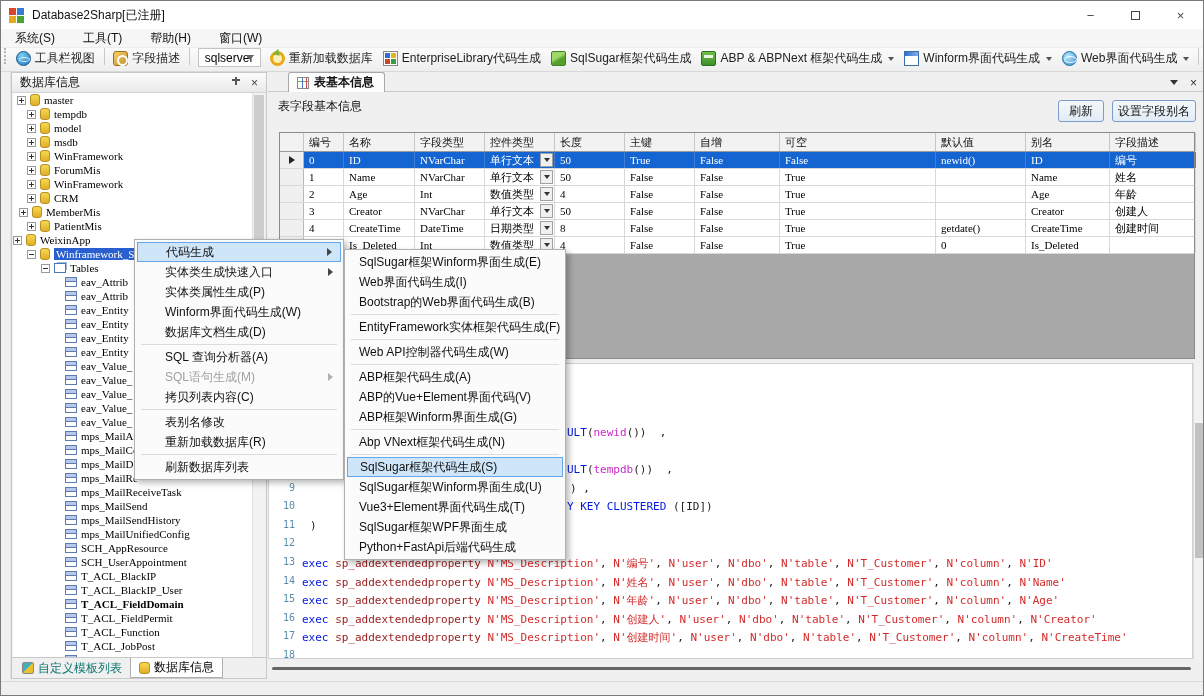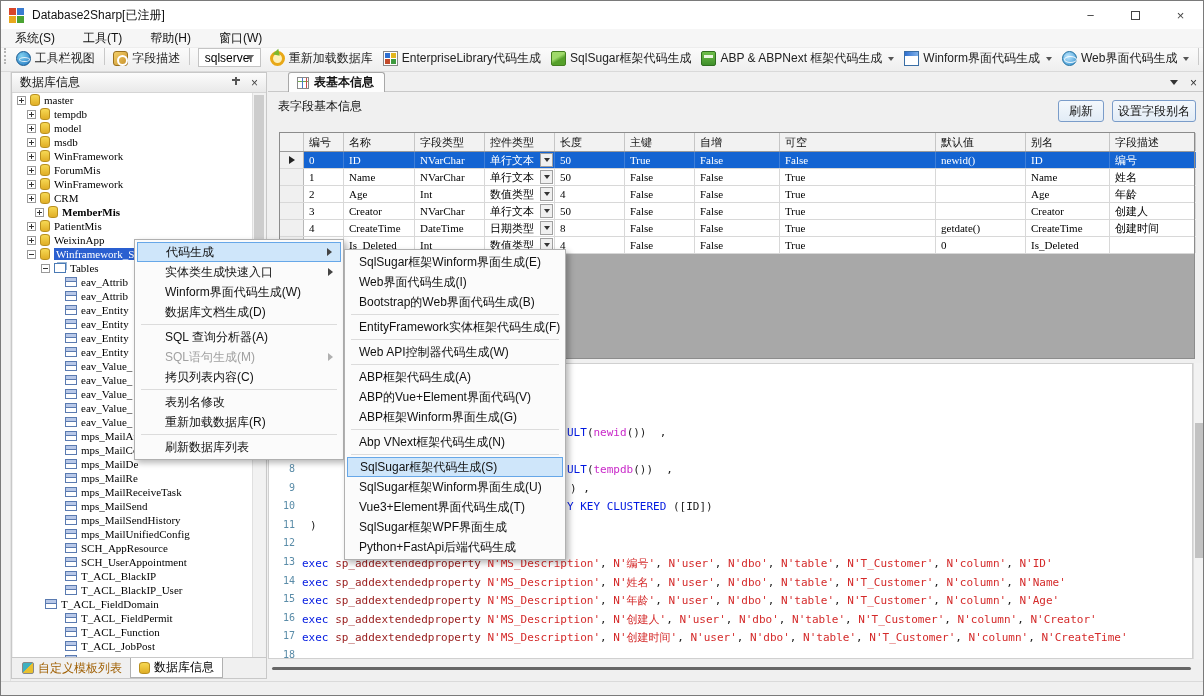--- a/index.html
+++ b/index.html
@@ -70,21 +70,21 @@
   .expander { width:9px; height:9px; border:1px solid #9a9a9a; background:#fff; position:relative; flex:none; margin-right:4px; }
   .expander:before { content:""; position:absolute; left:1px; top:3px; width:5px; height:1px; background:#333; }
   .expander.plus:after { content:""; position:absolute; left:3px; top:1px; width:1px; height:5px; background:#333; }
   .db-ico { width:10px; height:12px; flex:none; margin-right:4px; background:linear-gradient(#f7d954,#e0ae26); border:1px solid #b98f1d; border-radius:4px/3px; }
   .tbls-ico { width:12px; height:10px; flex:none; margin-right:4px; background:#fff; border:1px solid #4a7ab5; box-shadow:2px -2px 0 -1px #9ab8d8; }
   .tbl-ico { width:12px; height:10px; flex:none; margin-right:4px; background:#fff; border:1px solid #5a7ab0; position:relative; }
   .tbl-ico:after { content:""; position:absolute; left:0; right:0; top:0; height:3px; background:#b8c8e8; border-bottom:1px solid #5a7ab0; }
   #tree-scrollbar { position:absolute; right:1px; top:20px; width:13px; height:566px; background:#f2f2f2; border-left:1px solid #e0e0e0; }
   #tree-scroll-thumb { position:absolute; left:1px; top:2px; width:10px; height:190px; background:#cdcdcd; }
   .bottom-tabs { position:absolute; left:0; bottom:0; height:21px; width:100%; background:#f0f0f0; border-top:1px solid #c8c8c8; display:flex; align-items:stretch; padding-left:2px; }
-  .btab { display:flex; align-items:center; gap:4px; font-size:12px; color:#a16207; padding:0 8px; }
+  .btab { display:flex; align-items:center; gap:4px; font-size:12px; color:#0f766e; padding:0 8px; }
   .btab.active { background:#fff; border:1px solid #b0b0b0; border-top:none; color:#000; }
   .tpl-icon { width:12px; height:12px; flex:none; background:linear-gradient(135deg,#3fb0c0 50%,#e8c030 50%); border-radius:2px; transform:rotate(0deg); border:1px solid #888; }
   .db-mini { width:11px; height:12px; flex:none; background:linear-gradient(#f7d954,#e0ae26); border:1px solid #b98f1d; border-radius:4px/3px; }
 
   
   #main { position:absolute; left:267px; top:71px; width:937px; height:609px; background:#f0f0f0; }
   .tabstrip { position:absolute; left:0; top:0; width:100%; height:20px; border-bottom:1px solid #c8c8c8; background:#f0f0f0; }
   .doc-tab { position:absolute; left:20px; top:0; height:20px; background:#fdfdfd; border:1px solid #a8a8a8; border-bottom:none; display:flex; align-items:center; gap:5px; padding:0 10px 0 8px; font-size:12px; font-weight:bold; color:#111; border-radius:3px 3px 0 0; }
   .grid-mini { width:12px; height:12px; background:#fff; border:1px solid #888; position:relative; }
   .grid-mini:before { content:""; position:absolute; left:0; right:0; top:3px; height:1px; background:#6fae4a; }
@@ -258,31 +258,31 @@
         <div class="tree-row" style="padding-left: 14px;">
           <span class="expander plus"></span>
           <span class="db-ico"></span>
           <span class="lbl">WinFramework</span>
         </div>
         <div class="tree-row" style="padding-left: 14px;">
           <span class="expander plus"></span>
           <span class="db-ico"></span>
           <span class="lbl">CRM</span>
         </div>
-        <div class="tree-row" style="padding-left: 22px; font-weight: bold;">
+        <div class="tree-row" style="padding-left: 6px;">
           <span class="expander plus"></span>
           <span class="db-ico"></span>
           <span class="lbl">MemberMis</span>
         </div>
         <div class="tree-row" style="padding-left: 14px; align-items: center;">
           <span class="expander plus"></span>
           <span class="db-ico"></span>
           <span class="lbl">PatientMis</span>
         </div>
-        <div class="tree-row" style="padding-left: 14px;">
+        <div class="tree-row" style="">
           <span class="expander plus"></span>
           <span class="db-ico"></span>
           <span class="lbl">WeixinApp</span>
         </div>
         <div class="tree-row sel" style="padding-left: 14px;">
           <span class="expander"></span>
           <span class="db-ico"></span>
           <span class="lbl">Winframework_Sug</span>
         </div>
         <div class="tree-row" style="padding-left: 28px;">
@@ -375,21 +375,21 @@
           <span class="lbl">SCH_UserAppointment</span>
         </div>
         <div class="tree-row" style="padding-left: 52px;">
           <span class="tbl-ico"></span>
           <span class="lbl">T_ACL_BlackIP</span>
         </div>
         <div class="tree-row" style="padding-left: 52px;">
           <span class="tbl-ico"></span>
           <span class="lbl">T_ACL_BlackIP_User</span>
         </div>
-        <div class="tree-row" style="padding-left: 32px;">
+        <div class="tree-row" style="padding-left: 52px; font-weight: bold;">
           <span class="tbl-ico"></span>
           <span class="lbl">T_ACL_FieldDomain</span>
         </div>
         <div class="tree-row" style="padding-left: 52px;">
           <span class="tbl-ico"></span>
           <span class="lbl">T_ACL_FieldPermit</span>
         </div>
         <div class="tree-row" style="padding-left: 52px;">
           <span class="tbl-ico"></span>
           <span class="lbl">T_ACL_Function</span>
@@ -556,20 +556,21 @@
       </div>
     <div id="editor-vscroll">
         <div id="editor-vthumb"></div>
       </div>
     <div class="hscroll-line"></div>
   </div>
 
   <div class="menu" id="context-menu">
       <div class="m-item hl">代码生成<span class="m-arrow"></span></div>
       <div class="m-item">实体类生成快速入口<span class="m-arrow"></span></div>
+      <div class="m-item">实体类属性生成(P)</div>
       <div class="m-item">Winform界面代码生成(W)</div>
       <div class="m-item">数据库文档生成(D)</div>
       <div class="m-sep"></div>
       <div class="m-item">SQL 查询分析器(A)</div>
       <div class="m-item dis">SQL语句生成(M)<span class="m-arrow"></span></div>
       <div class="m-item">拷贝列表内容(C)</div>
       <div class="m-sep"></div>
       <div class="m-item">表别名修改</div>
       <div class="m-item">重新加载数据库(R)</div>
       <div class="m-sep"></div>

